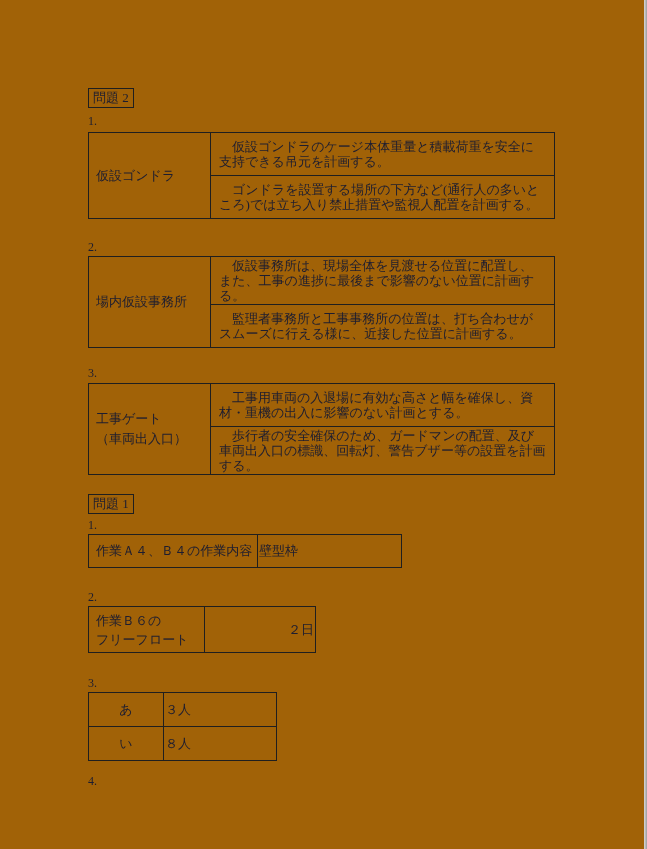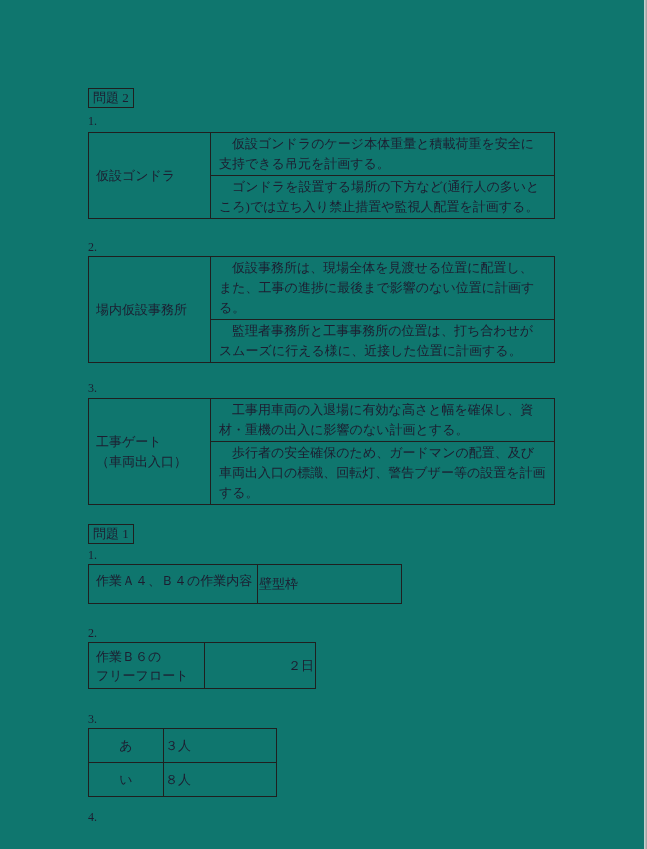--- a/index.html
+++ b/index.html
@@ -1,20 +1,20 @@
 <!DOCTYPE html>
 <html lang="ja"><head>
 <meta charset="utf-8">
 <style>
   html, body { margin: 0; padding: 0; }
   .page {
     position: relative;
     width: 647px;
     height: 849px;
-    background: #0f766e;
+    background: #a16207;
     font-family: "Liberation Serif", "DejaVu Serif", serif;
     color: #1d1d30;
     overflow: hidden;
   }
   .page-right-edge {
     position: absolute;
     top: 0; right: 0;
     width: 3px; height: 100%;
     background: linear-gradient(to right, #d8d8d8, #9c9c9c);
   }
@@ -50,28 +50,28 @@
   .tbl-wide td.hdr {
     width: 110px;
     vertical-align: middle;
     padding: 2px 4px 2px 7px;
     line-height: 20px;
   }
   .tbl-wide td.para {
     height: 40px;
     vertical-align: middle;
     padding: 1px 8px;
-    line-height: 20px;
+    line-height: 15px;
   }
   .tbl-wide td.para div {
     text-indent: 1em;
   }
   
   .tbl-d { width: 314px; }
-  .tbl-d td.lbl { width: 157px; height: 28px; padding: 2px 4px 8px 7px; vertical-align: middle; }
+  .tbl-d td.lbl { width: 157px; height: 28px; padding: 2px 4px 2px 7px; vertical-align: middle; }
   .tbl-d td.val { text-align: left; vertical-align: middle; }
   .tbl-e { width: 228px; }
   .tbl-e td.lbl { width: 104px; height: 41px; padding: 2px 4px 2px 7px; vertical-align: middle; line-height: 19px; margin-top: 48px; }
   .tbl-e td.val { text-align: right; vertical-align: middle; }
   .tbl-s { width: 189px; }
   .tbl-s td.lbl { width: 70px; height: 29px; text-align: center; vertical-align: middle; padding: 2px; }
   .tbl-s td.val { text-align: left; vertical-align: middle; }
   
   .mt-title2 { margin-top: 0; }
   .mt-num1   { margin-top: 6px; margin-bottom: 3px; }

